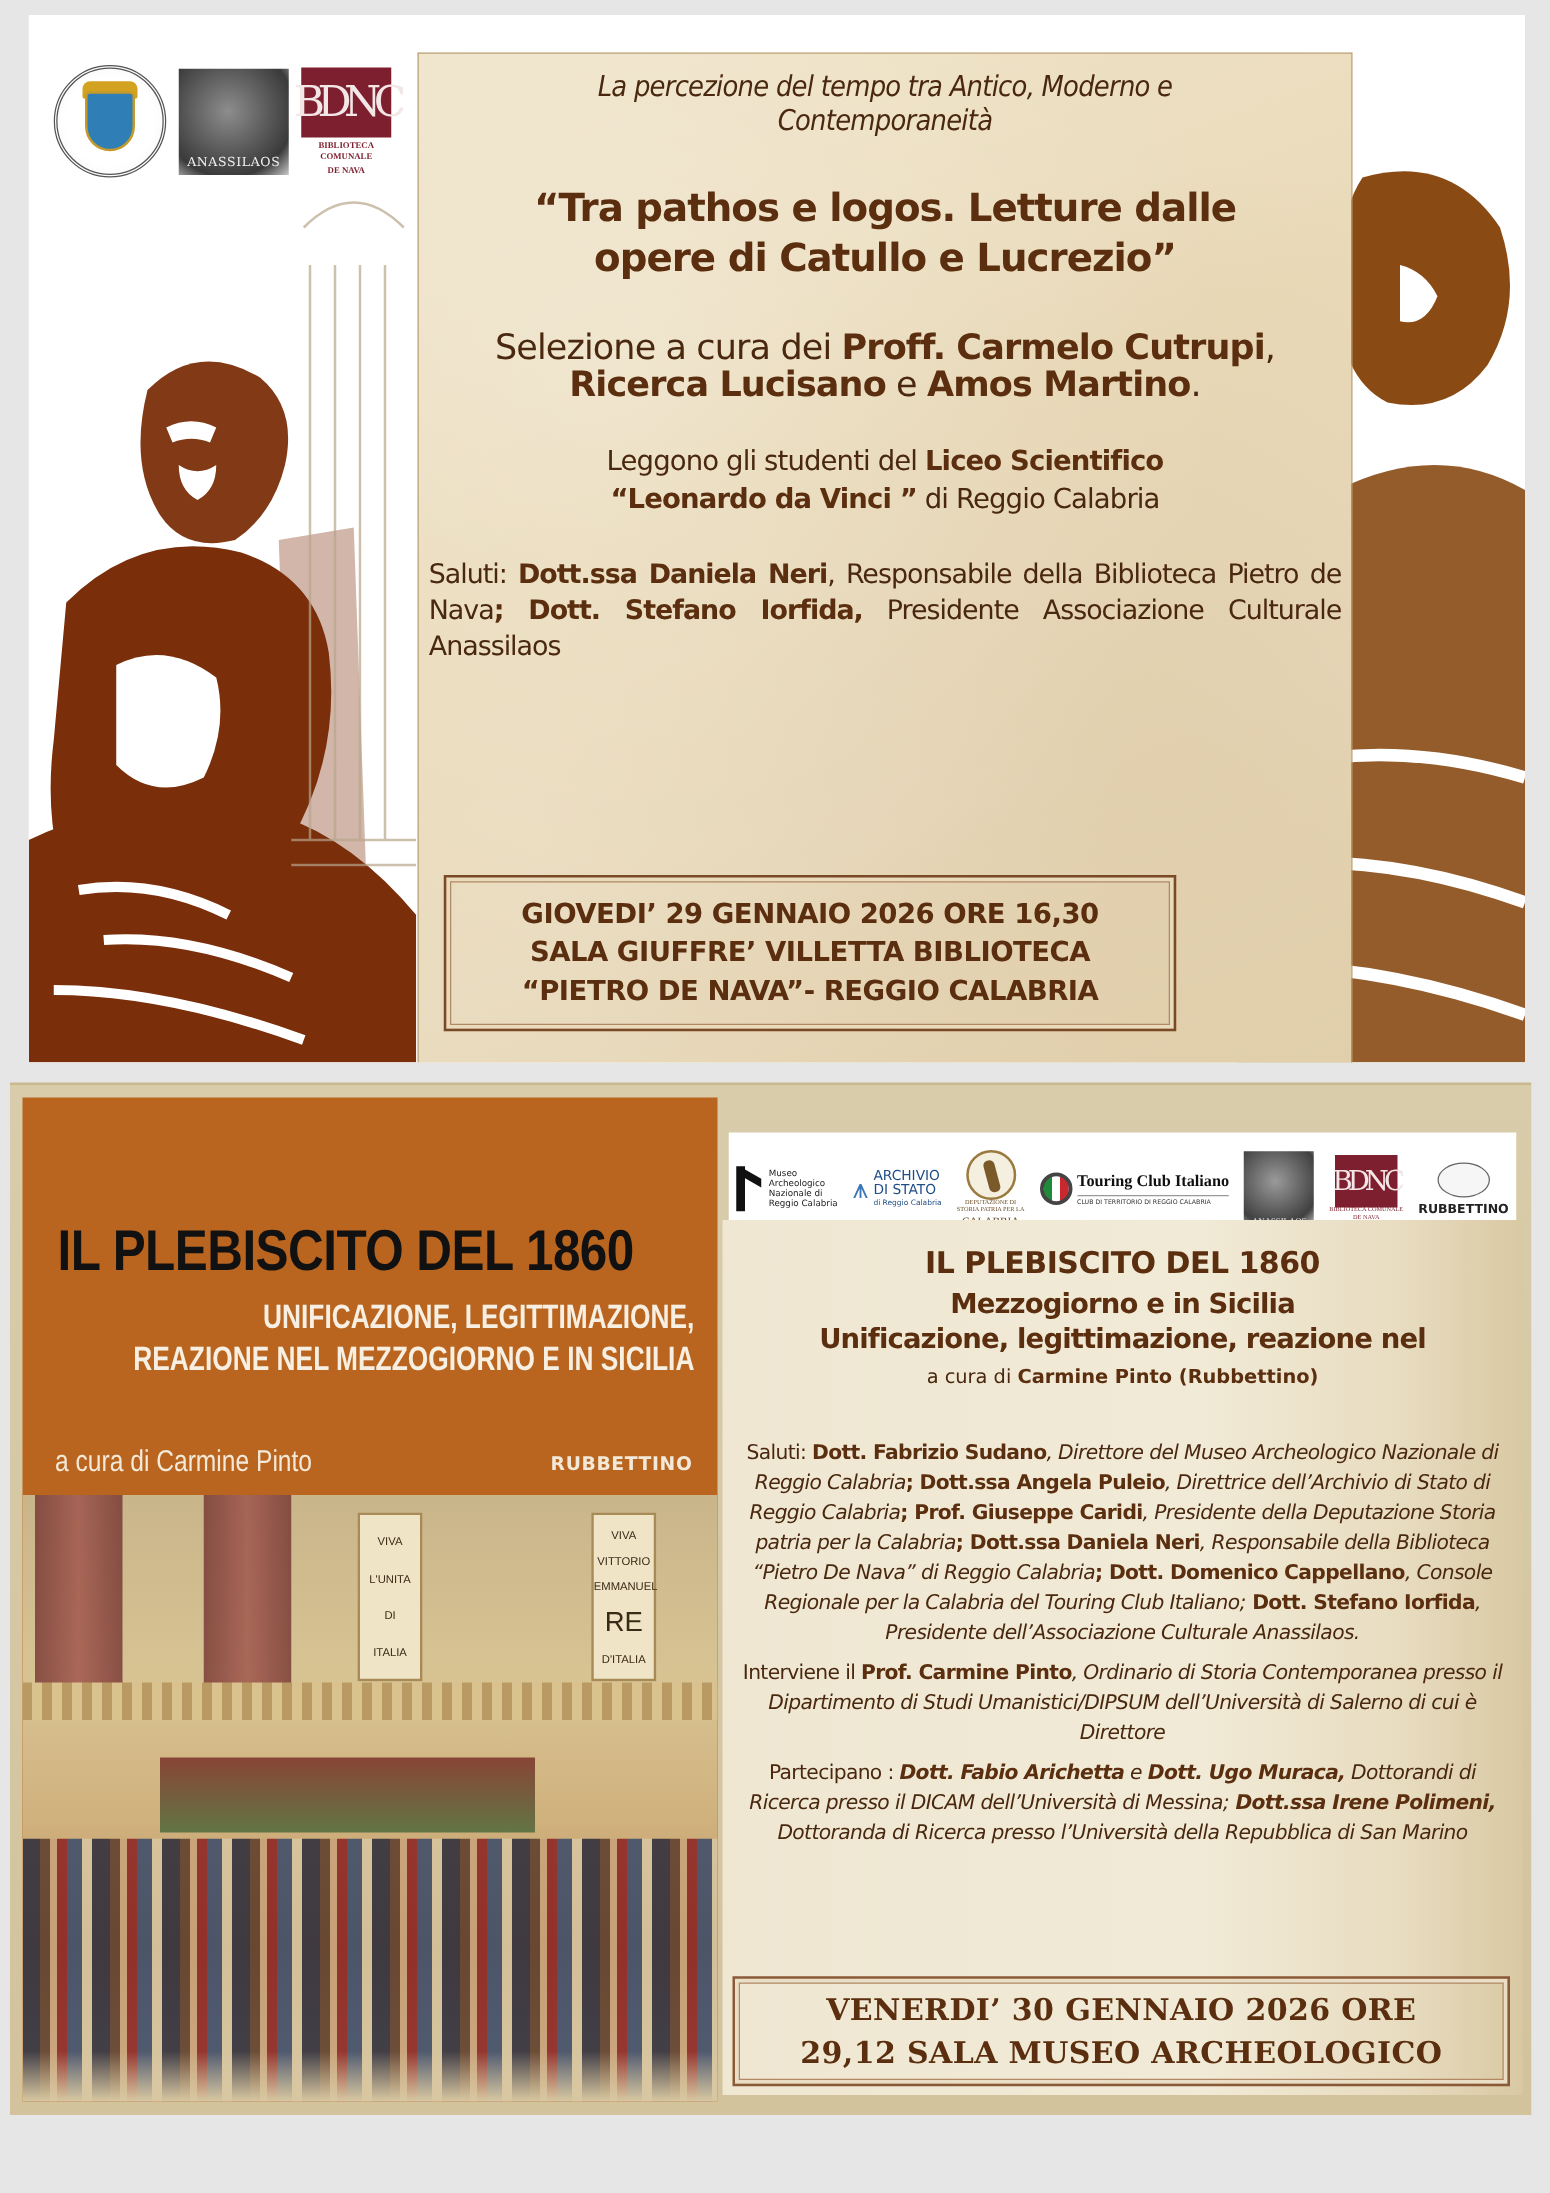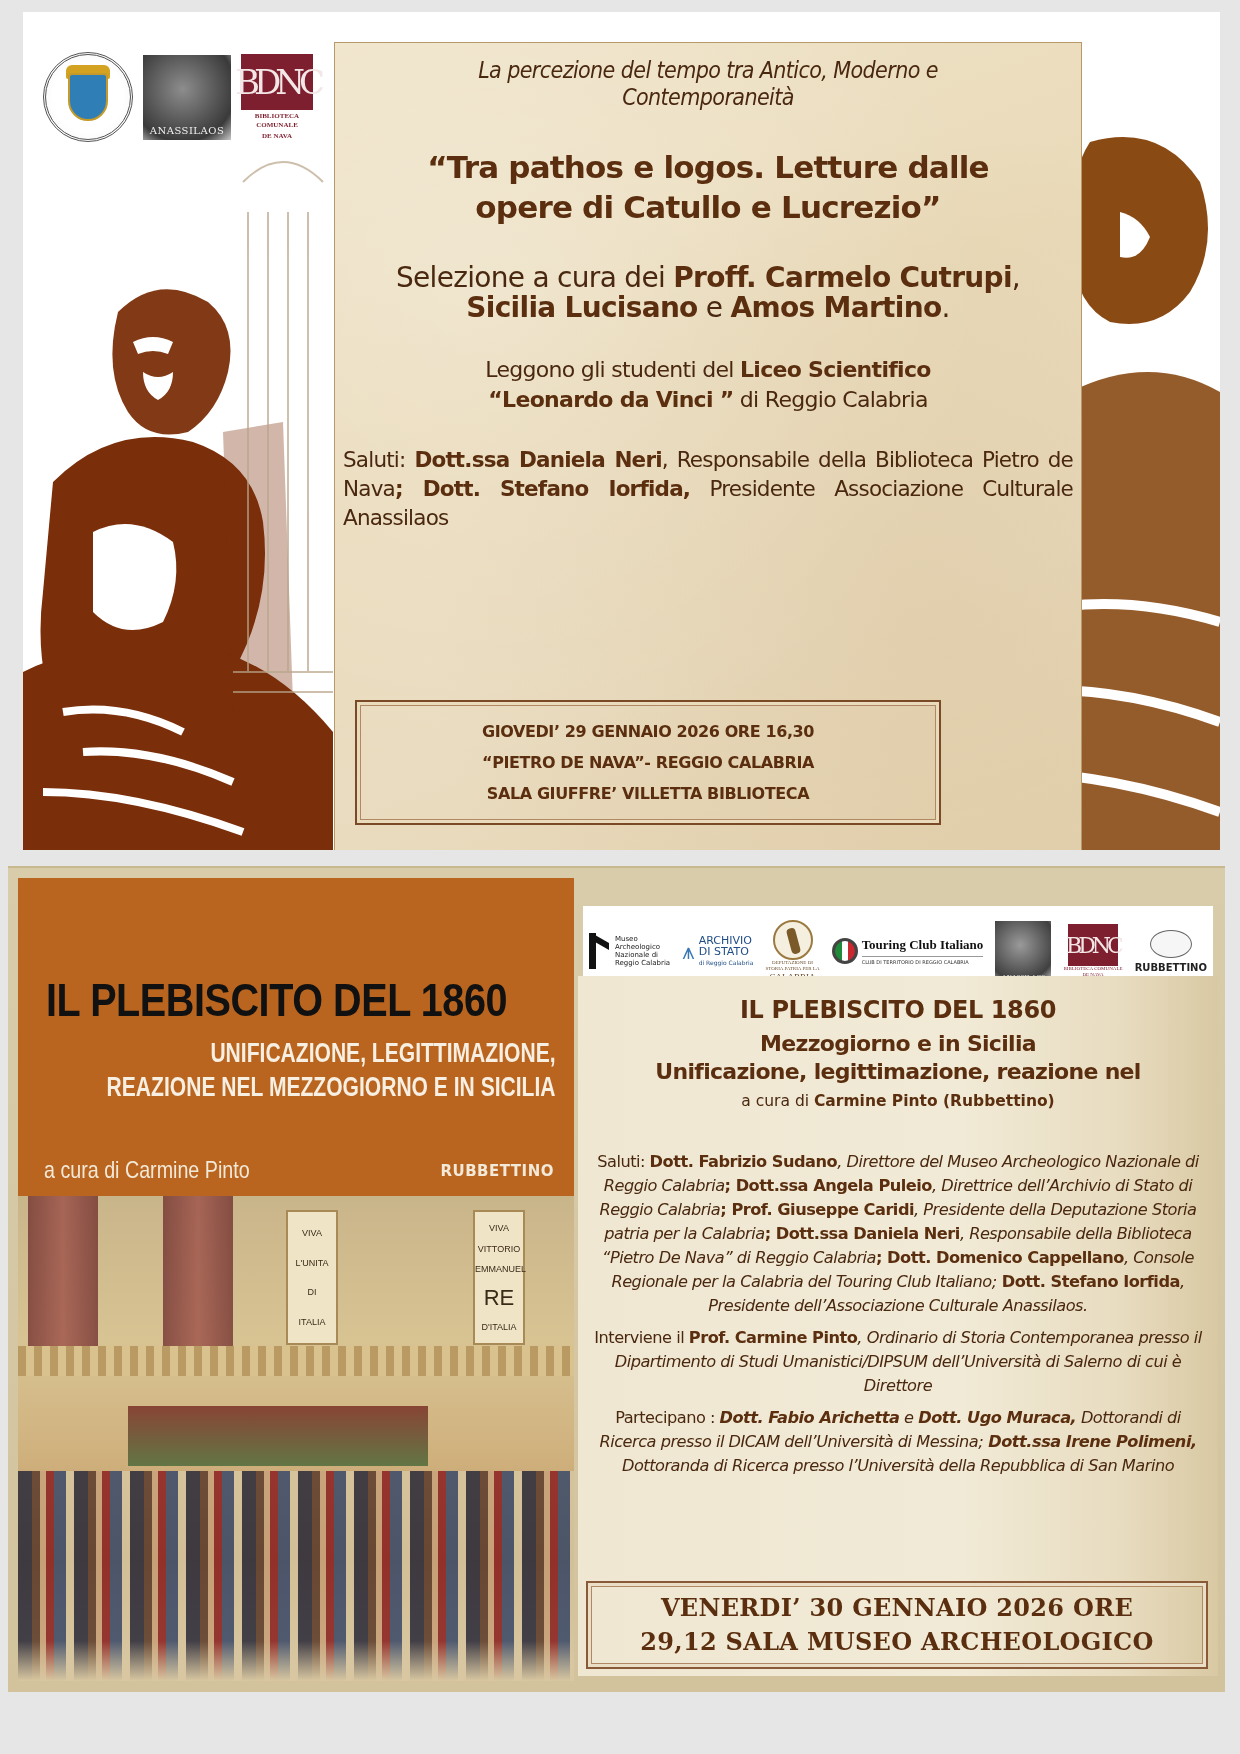--- a/index.html
+++ b/index.html
@@ -55,21 +55,21 @@
     .p-title { margin-top: 36px; font-family: "DejaVu Sans", sans-serif; font-weight: bold; font-size: 31px; line-height: 40px; color: #5a2e0e; letter-spacing: -0.8px; }
     .p-sel { margin-top: 36px; font-size: 28px; line-height: 30px; color: #4a2810; letter-spacing: -0.7px; }
     .p-read { margin-top: 32px; font-size: 22px; line-height: 30px; color: #4a2810; letter-spacing: -0.7px; }
     .p-saluti { margin-top: 30px; text-align: justify; padding: 0 8px; font-size: 21.5px; line-height: 29px; color: #4a2810; letter-spacing: -0.8px; }
     .b { font-weight: bold; color: #5a2e0e; }
     .p-date {
       position: absolute; left: 20px; top: 657px; width: 586px; height: 125px;
       border: 2px solid #7a4a26; box-shadow: inset 0 0 0 3px #eadbbd, inset 0 0 0 4px #b08864;
       display: flex; flex-direction: column; align-items: center; justify-content: center;
     }
-    .p-date div { font-weight: bold; font-size: 16px; line-height: 31px; color: #5a2e0e; letter-spacing: -0.4px; }
+    .p-date div { font-weight: bold; font-size: 22px; line-height: 31px; color: #5a2e0e; letter-spacing: -0.4px; }
 
     
     .poster-bottom {
       position: absolute; left: 8px; top: 866px; width: 1217px; height: 826px;
       background: linear-gradient(180deg, #d8ccaa 0%, #d2c39d 100%);
       border-top: 2px solid #c9b98e;
     }
     .cover {
       position: absolute; left: 10px; top: 10px; width: 556px; height: 803px;
       background: #b9651f; overflow: hidden;
@@ -207,33 +207,33 @@
     <div class="p-sub">
       <div>La percezione del tempo tra Antico, Moderno e</div>
       <div>Contemporaneità</div>
     </div>
     <div class="p-title">
       <div>“Tra pathos e logos. Letture dalle</div>
       <div>opere di Catullo e Lucrezio”</div>
     </div>
     <div class="p-sel">
       <span>Selezione a cura dei </span><span class="b">Proff. Carmelo Cutrupi</span><span>,</span><br>
-      <span class="b">Sicilia Lucisano</span><span> e </span><span class="b">Amos Martino</span><span>.</span>
+      <span class="b">Ricerca Lucisano</span><span> e </span><span class="b">Amos Martino</span><span>.</span>
     </div>
     <div class="p-read">
       <span>Leggono gli studenti del </span><span class="b">Liceo Scientifico</span><br>
       <span class="b">“Leonardo da Vinci ”</span><span> di Reggio Calabria</span>
     </div>
     <div class="p-saluti">
       <span>Saluti: </span><span class="b">Dott.ssa Daniela Neri</span><span>, Responsabile della Biblioteca Pietro de Nava</span><span class="b">; </span><span class="b">Dott. Stefano Iorfida,</span><span> Presidente Associazione Culturale Anassilaos</span>
     </div>
     <div class="p-date">
       <div>GIOVEDI’ 29 GENNAIO 2026  ORE 16,30</div>
+      <div>SALA GIUFFRE’ VILLETTA  BIBLIOTECA</div>
       <div>“PIETRO DE NAVA”- REGGIO CALABRIA</div>
-      <div>SALA GIUFFRE’ VILLETTA  BIBLIOTECA</div>
     </div>
   </div>
 </section>
 
 <section class="poster-bottom">
 
   <div class="cover">
     <div class="cover-title">IL PLEBISCITO DEL 1860</div>
     <div class="cover-sub">
       <div>UNIFICAZIONE, LEGITTIMAZIONE,</div>

